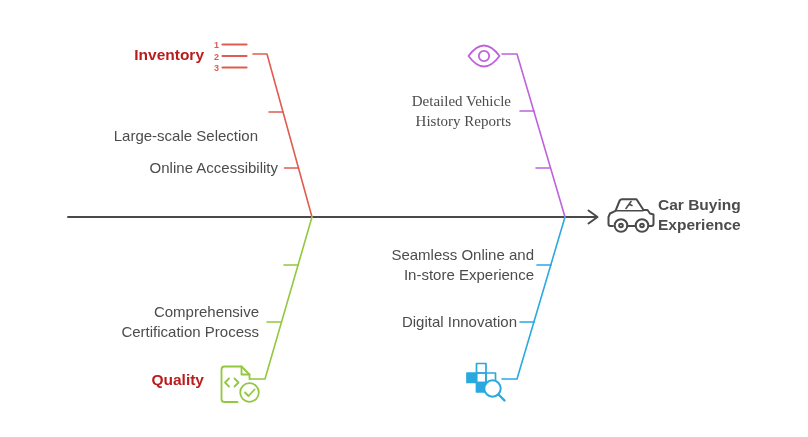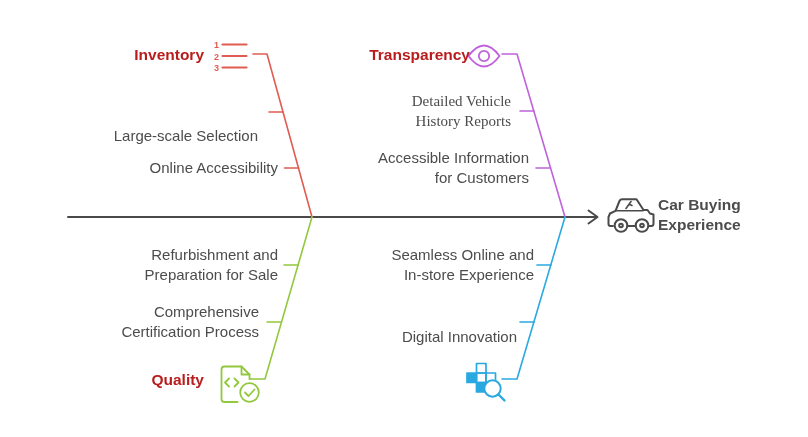--- a/index.html
+++ b/index.html
@@ -20,21 +20,21 @@
   #cat-transparency{top:45px;right:338px;}
   #cat-quality{top:370px;right:604px;}
   #cat-integration{top:370px;right:364px;}
   #item-inv-0{top:92px;right:550px;margin-top:34px;}
   #item-inv-1{top:158px;right:530px;}
   #item-tra-0{top:91px;right:297px;font-family:Liberation Serif, serif;}
   #item-tra-1{top:148px;right:279px;}
   #item-qua-0{top:245px;right:530px;}
   #item-qua-1{top:302px;right:549px;}
   #item-int-0{top:245px;right:274px;margin-left:32px;}
-  #item-int-1{top:327px;right:291px;text-align:right;}
+  #item-int-1{top:312px;right:291px;text-align:right;}
   #effect-label{
     position:absolute;top:195px;left:658px;font-weight:bold;font-size:15.5px;
     line-height:20px;color:#4c4c4c;white-space:pre-line;
   }
 </style>
 </head>
 <body>
 
 <div id="stage">
 
@@ -110,31 +110,26 @@
       <line x1="616" y1="210.8" x2="643" y2="210.8" stroke-width="1.6"></line>
       <path d="M631 201.5 L626 208.5 M629.5 204.5 L632 205.5" stroke-width="1.6"></path>
       <circle cx="621" cy="225.5" r="6.3"></circle>
       <circle cx="642" cy="225.5" r="6.3"></circle>
       <circle cx="621" cy="225.5" r="1.8"></circle>
       <circle cx="642" cy="225.5" r="1.8"></circle>
     </g>
   </svg>
 
   <div id="cat-inventory" class="cat">Inventory</div>
-  <div id="cat-transparency" class="cat">Transparency</div>
   <div id="cat-quality" class="cat">Quality</div>
 
   <div id="item-inv-0" class="item">Large-scale Selection</div>
   <div id="item-inv-1" class="item">Online Accessibility</div>
   <div id="item-tra-0" class="item">Detailed Vehicle
 History Reports</div>
-  <div id="item-tra-1" class="item">Accessible Information
-for Customers</div>
-  <div id="item-qua-0" class="item">Refurbishment and
-Preparation for Sale</div>
   <div id="item-qua-1" class="item">Comprehensive
 Certification Process</div>
   <div id="item-int-0" class="item">Seamless Online and
 In-store Experience</div>
   <div id="item-int-1" class="item">Digital Innovation</div>
 
   <div id="effect-label">Car Buying
 Experience</div>
 </div>
 

